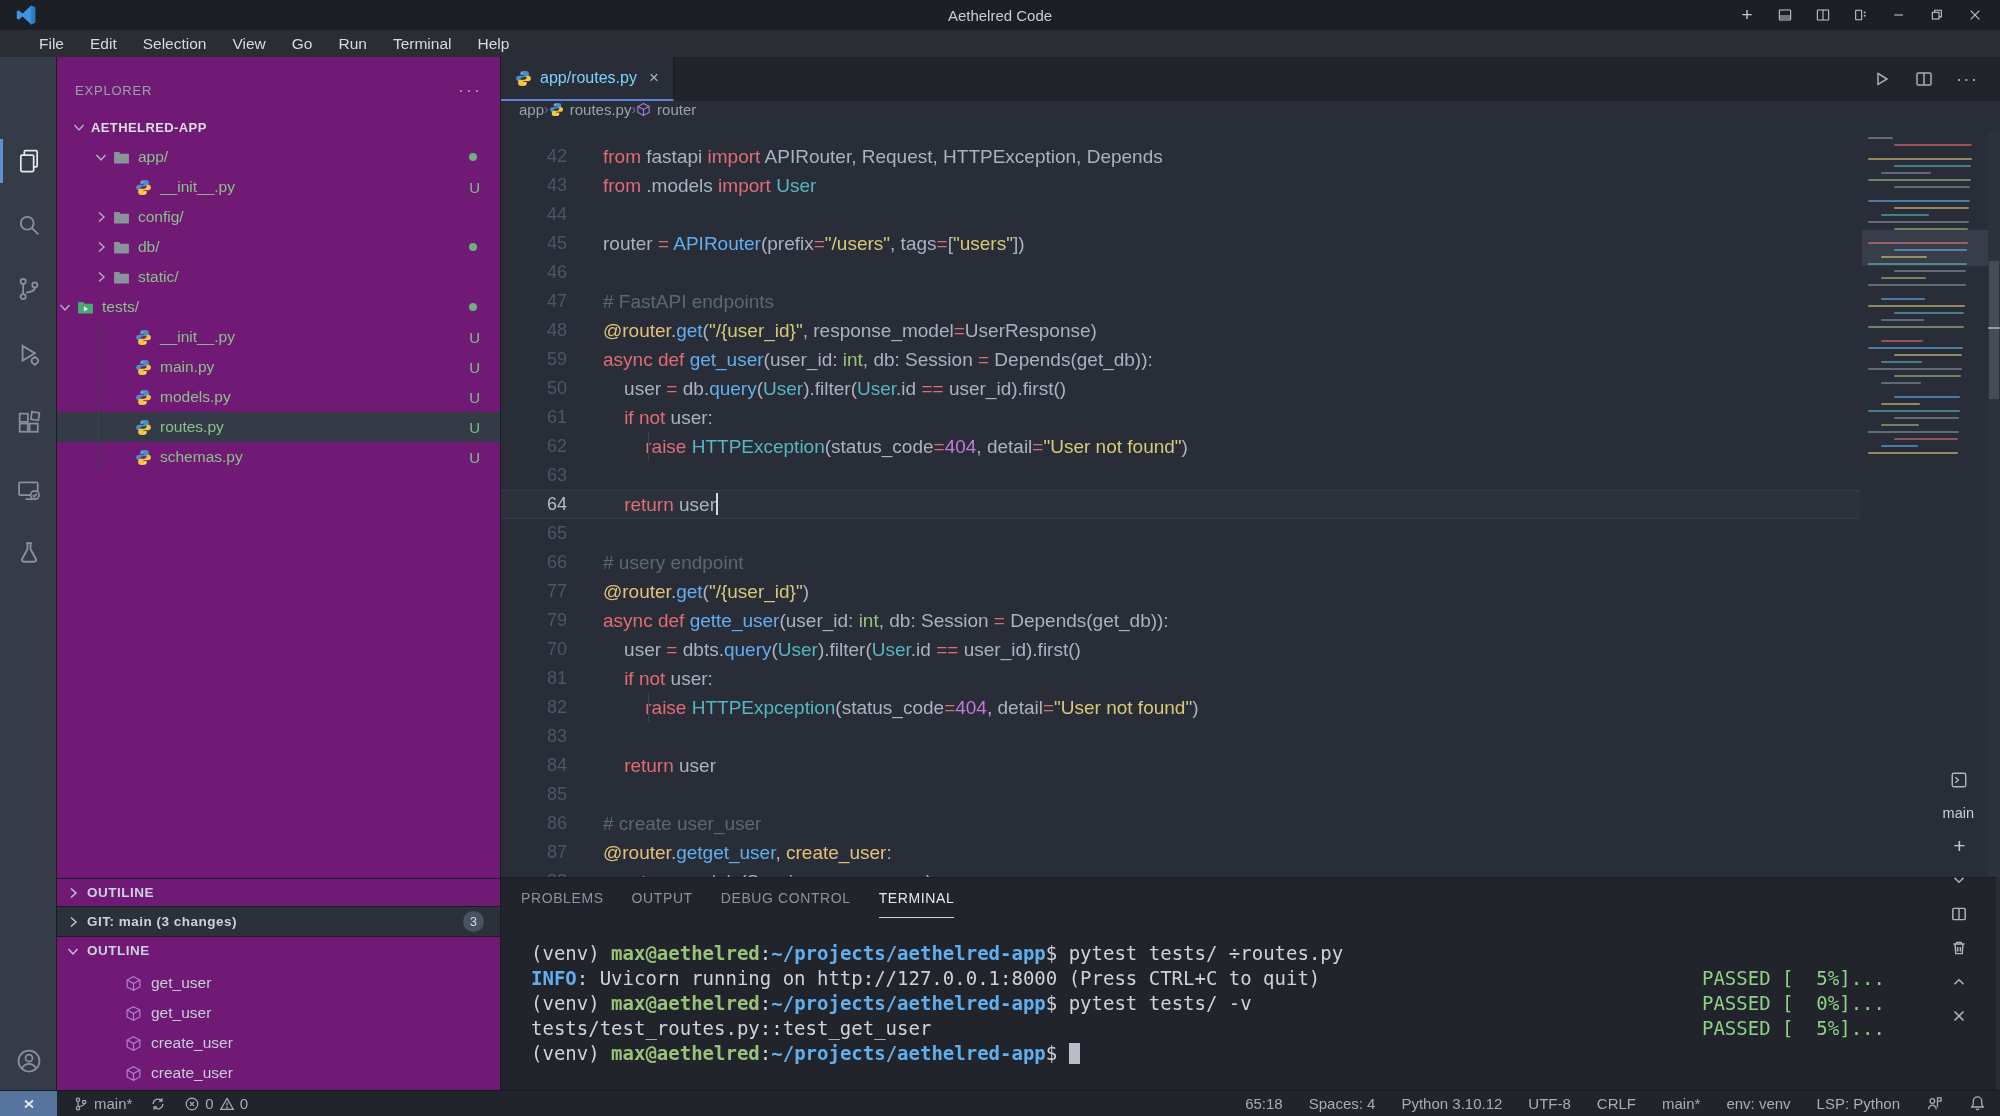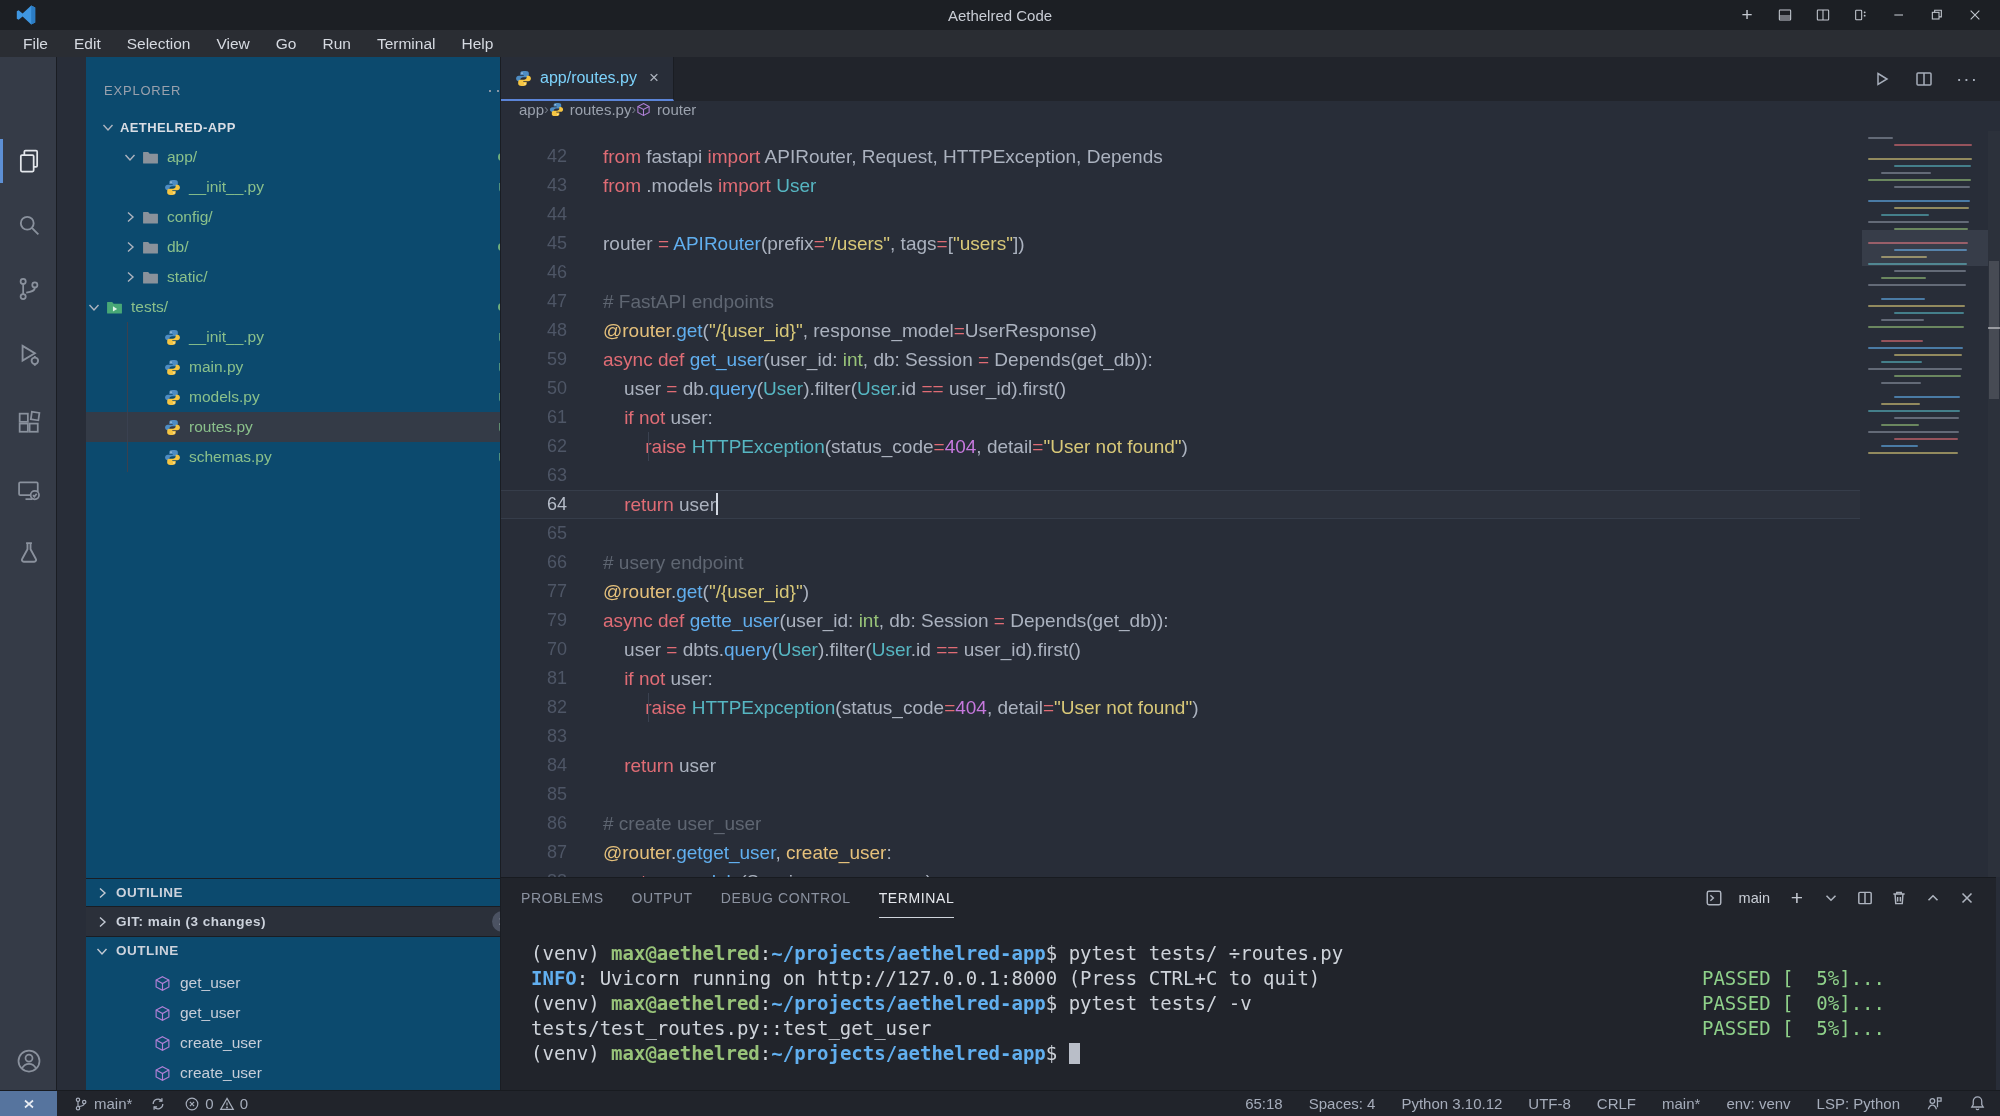--- a/index.html
+++ b/index.html
@@ -14,34 +14,34 @@
             display:flex;align-items:center;}
   .logo{position:absolute;left:14px;top:3px;width:24px;height:24px;}
   .wtitle{position:absolute;left:0;right:0;text-align:center;font-size:15px;color:#c9cdd5;}
   .win-controls{position:absolute;right:10px;top:0;height:30px;display:flex;align-items:center;gap:8px;}
   .wc{width:30px;height:26px;display:flex;align-items:center;justify-content:center;color:#c3c8d0;}
   .wc svg{width:16px;height:16px;}
   .wc.txt{font-size:19px;font-weight:400;}
 
   
   .menubar{position:absolute;left:0;top:30px;width:2000px;height:27px;background:#2a2d33;
-           display:flex;align-items:center;padding-left:10px;box-sizing:border-box;}
+           display:flex;align-items:center;padding-left:26px;box-sizing:border-box;}
   .menu-item{font-size:15.5px;color:#d6dae1;padding:0 13px;}
 
   
   .activitybar{position:absolute;left:0;top:57px;width:57px;bottom:26px;background:#353b47;
                border-right:1px solid #1a1d23;box-sizing:border-box;}
   .ab-item{position:absolute;left:0;width:57px;height:52px;display:flex;align-items:center;justify-content:center;
            color:#8a919d;}
   .ab-item svg{width:28px;height:28px;}
   .ab-item.active{color:#e4e7ec;}
   .ab-item.active::before{content:"";position:absolute;left:0;top:4px;bottom:4px;width:3px;background:#5d8fd4;}
 
   
-  .sidebar{position:absolute;left:57px;top:57px;width:443px;bottom:26px;background:#0c4a6e;overflow:hidden;margin-left:29px;}
+  .sidebar{position:absolute;left:57px;top:57px;width:443px;bottom:26px;background:#701a75;overflow:hidden;}
   .sb-header{position:absolute;left:0;top:20px;width:100%;height:26px;display:flex;align-items:center;
              padding:0 18px;box-sizing:border-box;}
   .sb-header .ttl{font-size:13px;letter-spacing:.8px;color:#9aa1ad;}
   .sb-dots{margin-left:auto;color:#9aa1ad;font-size:18px;letter-spacing:2px;line-height:10px;}
   .tree{position:absolute;left:0;top:55px;width:100%;}
   .tree-row{position:relative;height:30px;display:flex;align-items:center;font-size:15.5px;color:#8ac08b;}
   .tree-row.selected{background:#343b47;}
   .tree-row .chev{width:16px;height:16px;color:#aeb4bf;margin-right:4px;flex:0 0 16px;}
   .tree-row .ficon{width:17px;height:17px;margin-right:8px;flex:0 0 17px;}
   .tree-row .root-label{color:#d9dde4;font-weight:bold;font-size:13px;letter-spacing:.4px;}
@@ -102,21 +102,21 @@
   .sb-mark{position:absolute;left:0;right:0;top:196px;height:2px;background:rgba(255,255,255,.45);}
 
   
   .panel{position:absolute;left:500px;top:877px;right:4px;height:213px;background:#21242b;
          border-top:1px solid #181b20;border-left:1px solid #1a1d23;box-sizing:border-box;}
   .panel-header{position:absolute;left:0;top:0;right:0;height:40px;display:flex;align-items:center;
                 padding:0 20px;box-sizing:border-box;}
   .ptab{font-size:14px;letter-spacing:.6px;color:#8b92a0;margin-right:28px;height:40px;
         display:flex;align-items:center;border-bottom:1.5px solid transparent;box-sizing:border-box;}
   .ptab.active{color:#e6e9ee;border-bottom-color:#cfd4dc;}
-  .panel-controls{margin-left:auto;display:flex;align-items:center;gap:16px;color:#aeb4bf;}
+  .panel-controls{margin-left:auto;display:flex;align-items:center;gap:16px;color:#aeb4bf;flex-direction:column;}
   .panel-controls .ic{width:18px;height:18px;}
   .pc-label{font-size:14.5px;color:#c9ced6;margin-right:2px;}
   .terminal{position:absolute;left:0;top:40px;right:0;bottom:0;padding:23px 111px 0 30px;
             font-family:"DejaVu Sans Mono",monospace;font-size:19px;overflow:hidden;}
   .t-line{height:25px;line-height:25px;display:flex;white-space:pre;}
   .tk-t{color:#ced3da;} .tk-g{color:#98c379;font-weight:bold;} .tk-b{color:#61afef;font-weight:bold;}
   .t-right{margin-left:auto;color:#8fd18a;}
   .t-caret{display:inline-block;width:11px;height:21px;background:#b9bec8;margin-top:2px;}
 
   

